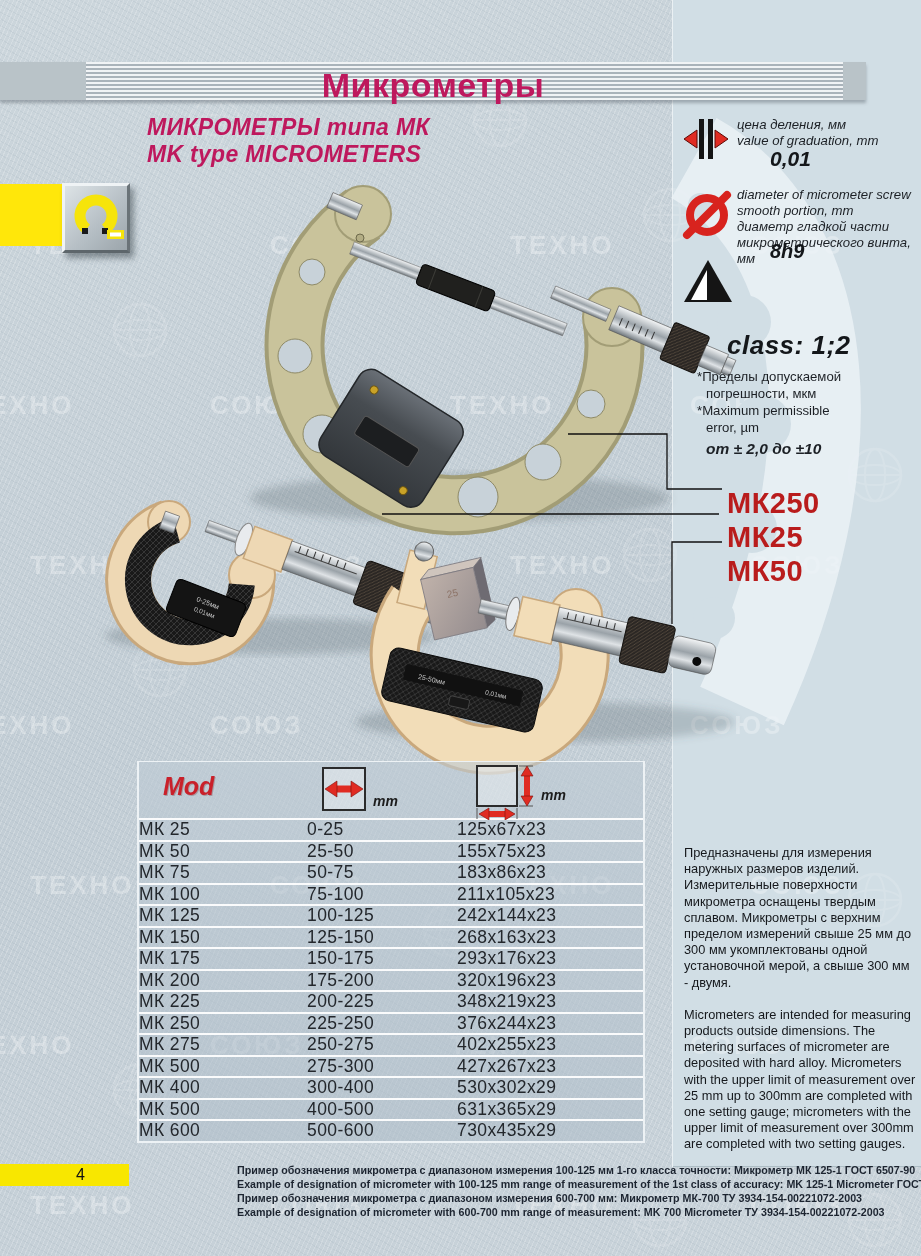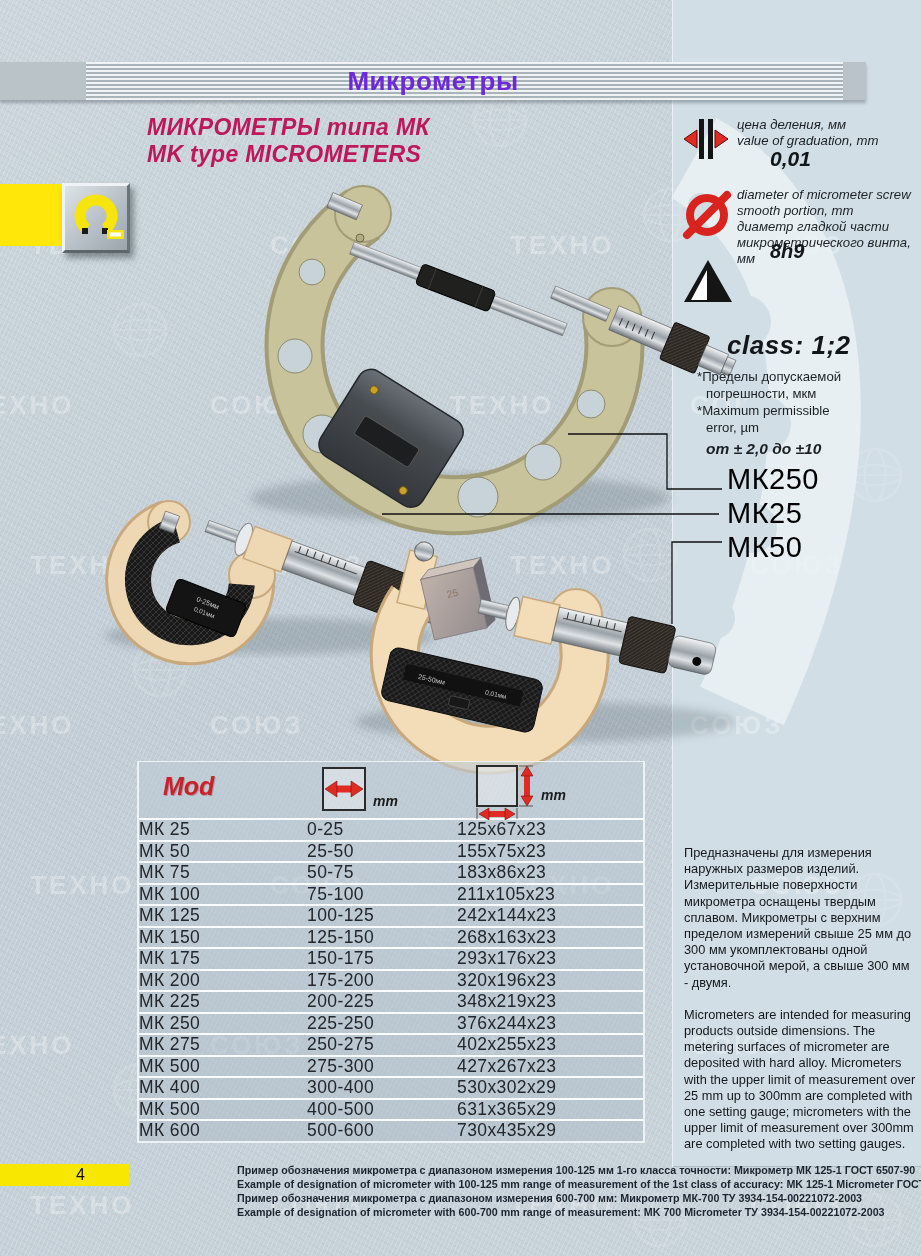--- a/index.html
+++ b/index.html
@@ -22,21 +22,21 @@
   .content{position:absolute;inset:0;z-index:5;}
 
   
   .header-bar{position:absolute;left:0;top:62px;width:866px;height:38px;display:flex;
     box-shadow:0 3px 3px rgba(60,70,80,.35);}
   .bar-cap{background:#b9c3c8;}
   .bar-cap.left{width:86px;}
   .bar-cap.right{width:23px;}
   .bar-stripes{flex:1;background:repeating-linear-gradient(180deg,#f0f3f5 0 2px,#a9b3ba 2px 4px);}
   .header-title{position:absolute;left:0;top:4px;width:100%;text-align:center;
-    font-size:26px;font-weight:bold;color:#6d28d9;letter-spacing:.5px;}
+    font-size:34px;font-weight:bold;color:#be185d;letter-spacing:.5px;}
 
   
   .yellow-band{position:absolute;left:0;top:184px;width:62px;height:62px;background:#ffe70a;}
   .logo-btn{position:absolute;left:62px;top:183px;width:68px;height:70px;
     background:linear-gradient(135deg,#dde3e6 0%,#b7c0c6 55%,#9ba5ab 100%);
     border-top:3px solid #eff3f5;border-left:3px solid #eff3f5;
     border-right:3px solid #6a7378;border-bottom:3px solid #5d666b;
     box-shadow:4px 5px 6px rgba(40,50,58,.45);box-sizing:border-box;}
 
   .intro{position:absolute;left:147px;top:114px;font-size:23px;font-weight:bold;
@@ -44,22 +44,22 @@
 
   
   .spec-label{position:absolute;font-size:13.2px;font-style:italic;color:#1c2025;line-height:16px;}
   .spec-value{position:absolute;font-size:21px;font-weight:bold;font-style:italic;color:#14171a;text-align:left;}
   .spec-icon{position:absolute;}
   .class-line{position:absolute;left:727px;top:330px;font-size:26px;font-weight:bold;
     font-style:italic;color:#14171a;letter-spacing:.5px;}
   .error-note{position:absolute;left:697px;top:368px;font-size:13.2px;color:#1c2025;line-height:17px;}
   .error-note .ind{padding-left:9px;}
   .error-value{font-size:15.5px;font-weight:bold;font-style:italic;margin-top:4px;}
-  .model-labels{position:absolute;left:727px;top:462px;font-size:29px;font-weight:normal;
-    color:#000000;line-height:34px;letter-spacing:.5px;}
+  .model-labels{position:absolute;left:727px;top:486px;font-size:29px;font-weight:bold;
+    color:#b91c1c;line-height:34px;letter-spacing:.5px;}
 
   
   .spec-table{position:absolute;left:137px;top:761px;width:508px;box-sizing:border-box;
     background:linear-gradient(180deg,rgba(189,202,212,.62),rgba(173,188,200,.55));
     border:2px solid #edf2f5;border-top-width:1px;}
   .thead{position:relative;height:56px;}
   .mod-head{position:absolute;left:24px;top:10px;font-size:25px;font-weight:bold;
     font-style:italic;color:#c9202a;text-shadow:1px 1px 0 rgba(90,0,0,.25);}
   .trow{display:flex;height:21.5px;box-sizing:border-box;align-items:center;
     border-top:2px solid rgba(255,255,255,.92);}

